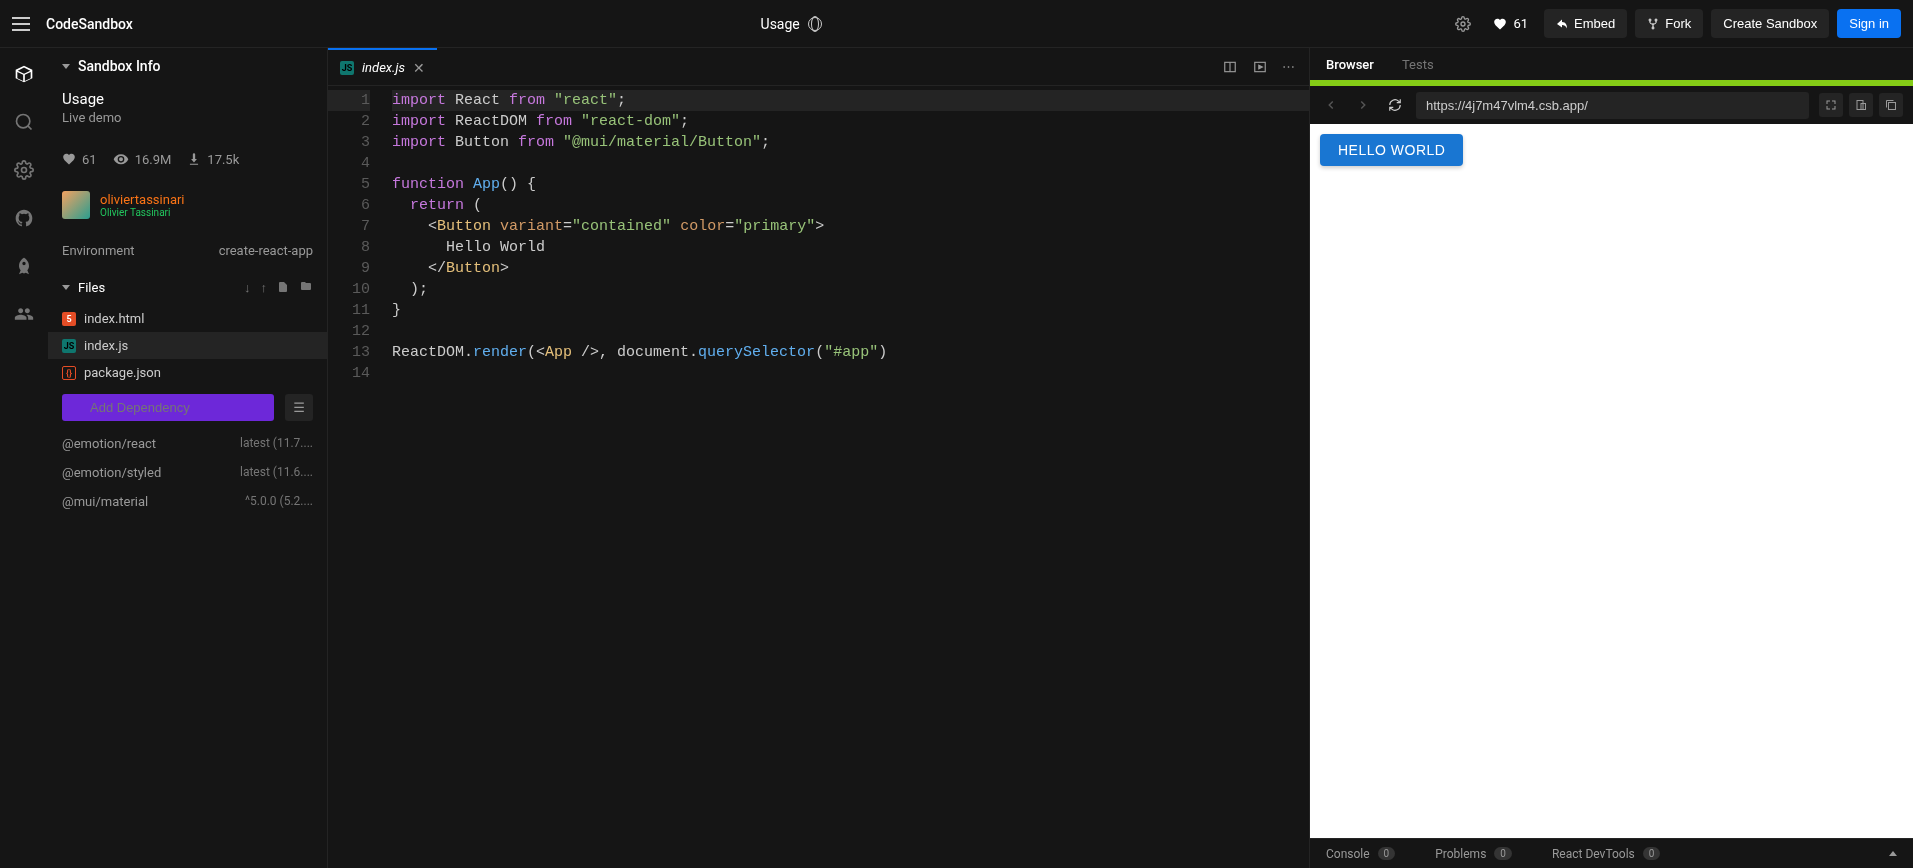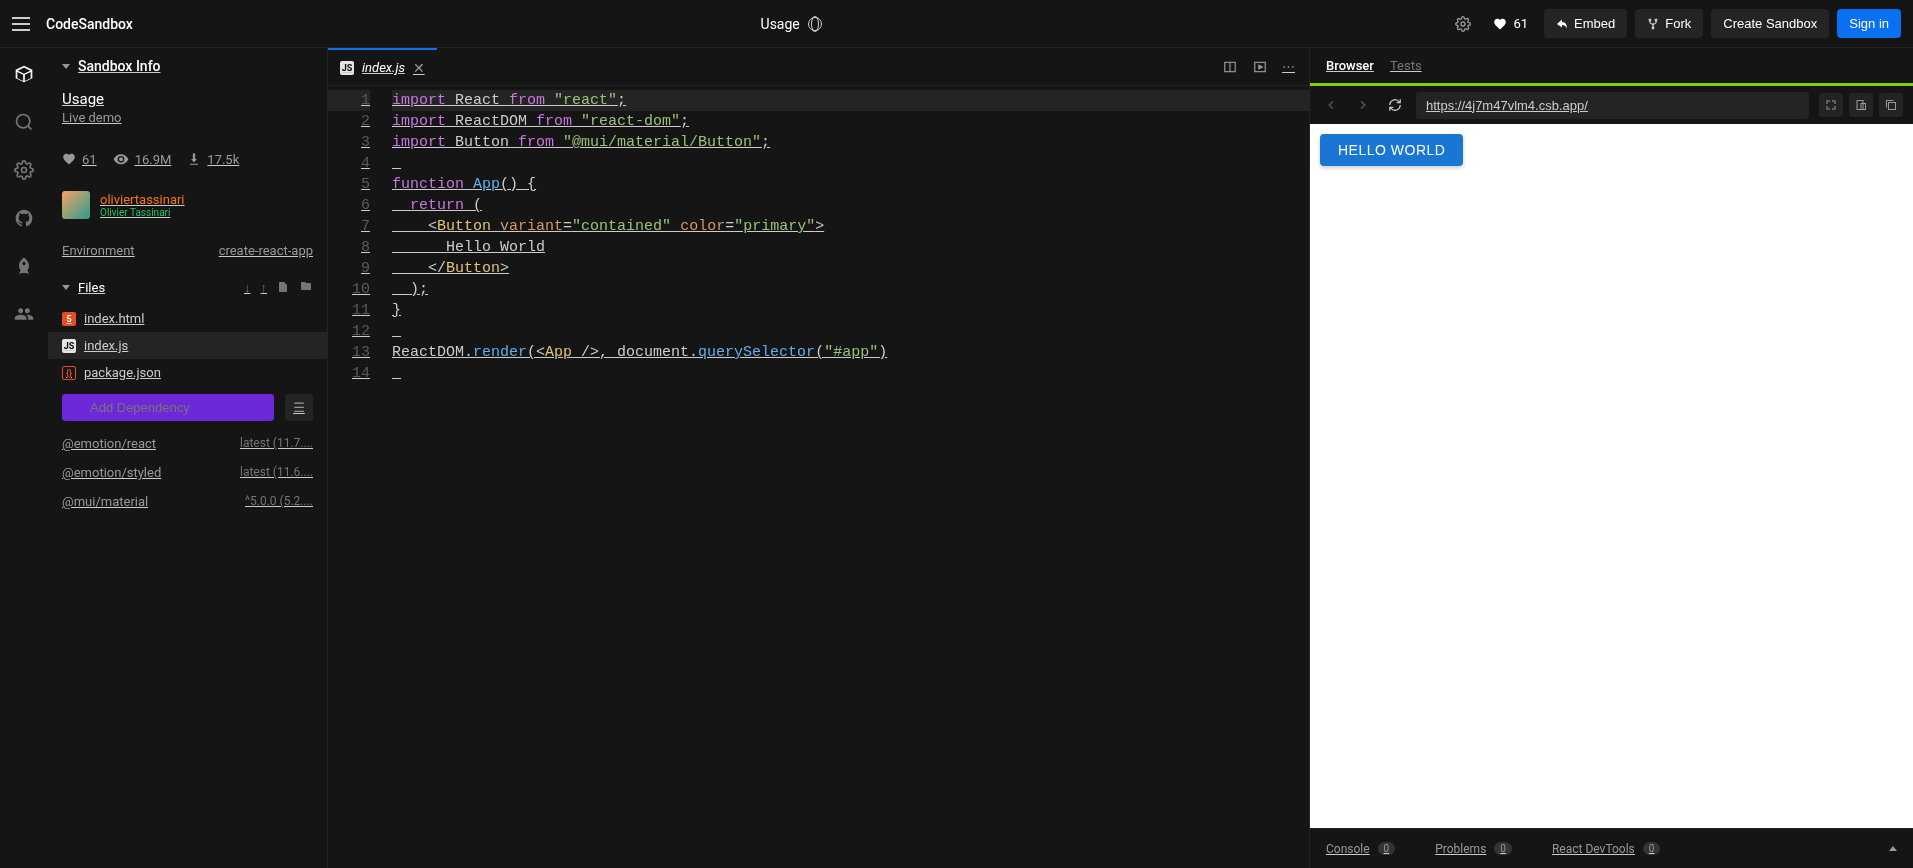--- a/index.html
+++ b/index.html
@@ -17,21 +17,21 @@
 .globe-icon { width: 14px; height: 14px; border: 1.5px solid #ccc; border-radius: 50%; position: relative; }
 .globe-icon::after { content: ''; position: absolute; top: -1.5px; left: 50%; width: 6px; height: 14px; border: 1.5px solid #ccc; border-radius: 50%; transform: translateX(-50%); }
 .header-right { display: flex; align-items: center; gap: 8px; }
 .hdr-icon { color: #999; cursor: pointer; padding: 6px; }
 .likes { display: flex; align-items: center; gap: 6px; color: #fff; padding: 0 8px; }
 .heart-icon { color: #fff; }
 .hdr-btn { background: #242424; color: #fff; border: none; padding: 7px 12px; border-radius: 4px; cursor: pointer; display: flex; align-items: center; gap: 6px; font-size: 13px; }
 .hdr-btn.primary { background: #0971f1; }
 
 
-.body { flex: 1; display: flex; overflow: hidden; text-decoration: underline; }
+.body { flex: 1; display: flex; overflow: hidden; }
 
 
 .activity-bar { width: 48px; background: #151515; display: flex; flex-direction: column; align-items: center; padding-top: 16px; gap: 28px; }
 .activity-item { color: #757575; cursor: pointer; display: flex; align-items: center; justify-content: center; }
 .activity-item.active { color: #fff; }
 
 
 .sidebar { width: 280px; background: #151515; overflow-y: auto; border-right: 1px solid #242424; }
 .panel-header { padding: 10px 14px; display: flex; align-items: center; gap: 8px; color: #fff; font-weight: 500; font-size: 14px; }
 .chevron-down { width: 0; height: 0; border-left: 4px solid transparent; border-right: 4px solid transparent; border-top: 5px solid #999; }
@@ -46,21 +46,21 @@
 .user-full { color: #22c55e; font-size: 10px; }
 .env-row { display: flex; justify-content: space-between; padding: 12px 14px; color: #999; font-size: 13px; gap: 42px; }
 .files-header { padding: 10px 14px; display: flex; align-items: center; justify-content: space-between; }
 .files-header-left { display: flex; align-items: center; gap: 8px; color: #fff; }
 .files-actions { display: flex; gap: 10px; color: #757575; }
 .files-actions span { cursor: pointer; }
 .file-item { padding: 6px 14px 6px 14px; display: flex; align-items: center; gap: 8px; cursor: pointer; font-size: 13px; }
 .file-item.active { background: #242424; }
 .file-icon { width: 14px; height: 14px; display: flex; align-items: center; justify-content: center; font-size: 9px; font-weight: bold; border-radius: 2px; }
 .file-icon.html { background: #e44d26; color: #fff; }
-.file-icon.js { background: #e5e5e5; color: #000; }
+.file-icon.js { background: #0f766e; color: #000; }
 .file-icon.json { border: 1.5px solid #e44d26; color: #e44d26; background: transparent; }
 .dep-search-row { display: flex; gap: 6px; padding: 8px 14px; }
 .dep-search { flex: 1; background: #6d28d9; border: none; padding: 6px 8px 6px 28px; color: #ccc; border-radius: 3px; font-size: 13px; position: relative; }
 .dep-search-wrap { position: relative; flex: 1; }
 .dep-search-wrap::before { content: '⌕'; position: absolute; left: 8px; top: 50%; transform: translateY(-50%); color: #757575; font-size: 14px; }
 .dep-menu { width: 28px; background: #242424; display: flex; align-items: center; justify-content: center; border-radius: 3px; cursor: pointer; color: #999; }
 .dep-item { display: flex; justify-content: space-between; padding: 7px 14px; font-size: 13px; color: #999; }
 .dep-ver { color: #757575; font-size: 12px; white-space: nowrap; overflow: hidden; text-overflow: ellipsis; max-width: 90px; }
 
 
@@ -81,32 +81,32 @@
 .code .line.hl { background: #242424; }
 .kw { color: #c678dd; }
 .str { color: #98c379; }
 .fn { color: #61afef; }
 .pn { color: #ccc; }
 .tag { color: #e5c07b; }
 .attr { color: #d19a66; }
 
 
 .preview-area { width: 604px; display: flex; flex-direction: column; background: #151515; border-left: 1px solid #242424; }
-.preview-tabs { height: 38px; display: flex; align-items: center; padding: 0 16px; gap: 16px; border-bottom: 3px solid #84cc16; }
+.preview-tabs { height: 38px; display: flex; align-items: center; padding: 0 16px; gap: 28px; border-bottom: 6px solid #84cc16; }
 .preview-tab { color: #757575; font-size: 13px; cursor: pointer; }
 .preview-tab.active { color: #fff; font-weight: 500; }
 .nav-bar { height: 38px; display: flex; align-items: center; padding: 0 10px; gap: 10px; }
 .nav-btn { color: #555; cursor: pointer; padding: 2px 4px; }
 .nav-btn.enabled { color: #ccc; }
 .url-bar { flex: 1; background: #242424; border: none; padding: 6px 10px; color: #ccc; border-radius: 3px; font-size: 13px; }
 .nav-icons { display: flex; gap: 6px; }
 .nav-icon { width: 24px; height: 24px; background: #242424; display: flex; align-items: center; justify-content: center; border-radius: 3px; cursor: pointer; color: #999; }
 .preview-frame { flex: 1; background: #fff; padding: 10px; }
 .mui-button { background: #1976d2; color: #fff; border: none; padding: 8px 18px; border-radius: 4px; font-size: 14px; font-weight: 500; letter-spacing: 0.5px; cursor: pointer; box-shadow: 0 2px 4px rgba(0,0,0,0.2); }
-.console-bar { height: 40px; display: flex; align-items: center; padding: 0 16px; gap: 40px; border-top: 1px solid #242424; }
+.console-bar { height: 30px; display: flex; align-items: center; padding: 0 16px; gap: 40px; border-top: 1px solid #242424; }
 .console-item { display: flex; align-items: center; gap: 8px; color: #999; font-size: 12px; cursor: pointer; }
 .badge { background: #343434; color: #999; padding: 1px 6px; border-radius: 8px; font-size: 10px; }
 .console-spacer { flex: 1; }
 .chevron-up { width: 0; height: 0; border-left: 4px solid transparent; border-right: 4px solid transparent; border-bottom: 5px solid #999; cursor: pointer; }
 
 svg { display: block; }
 </style>
 </head>
 <body>
 

